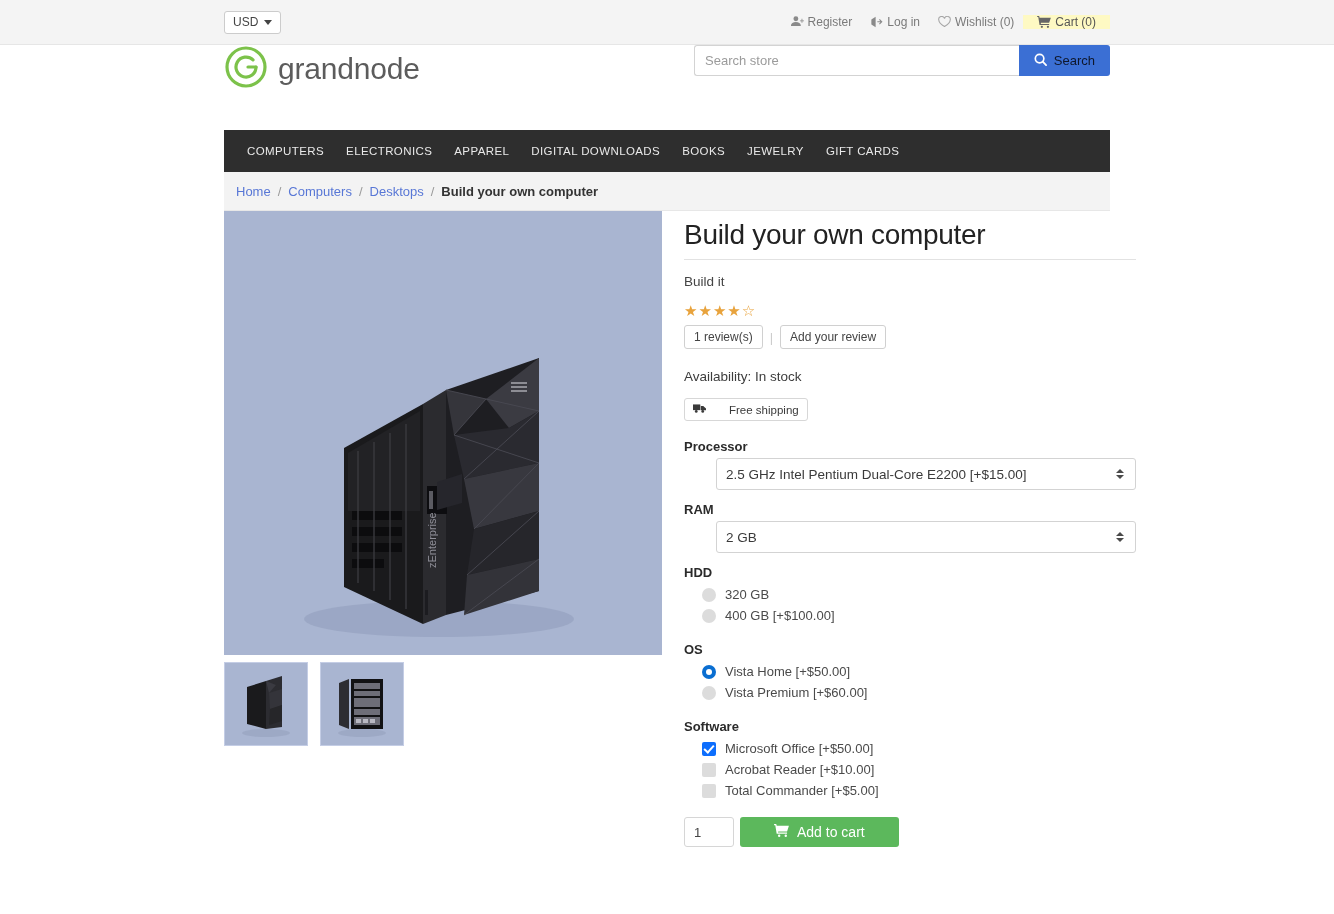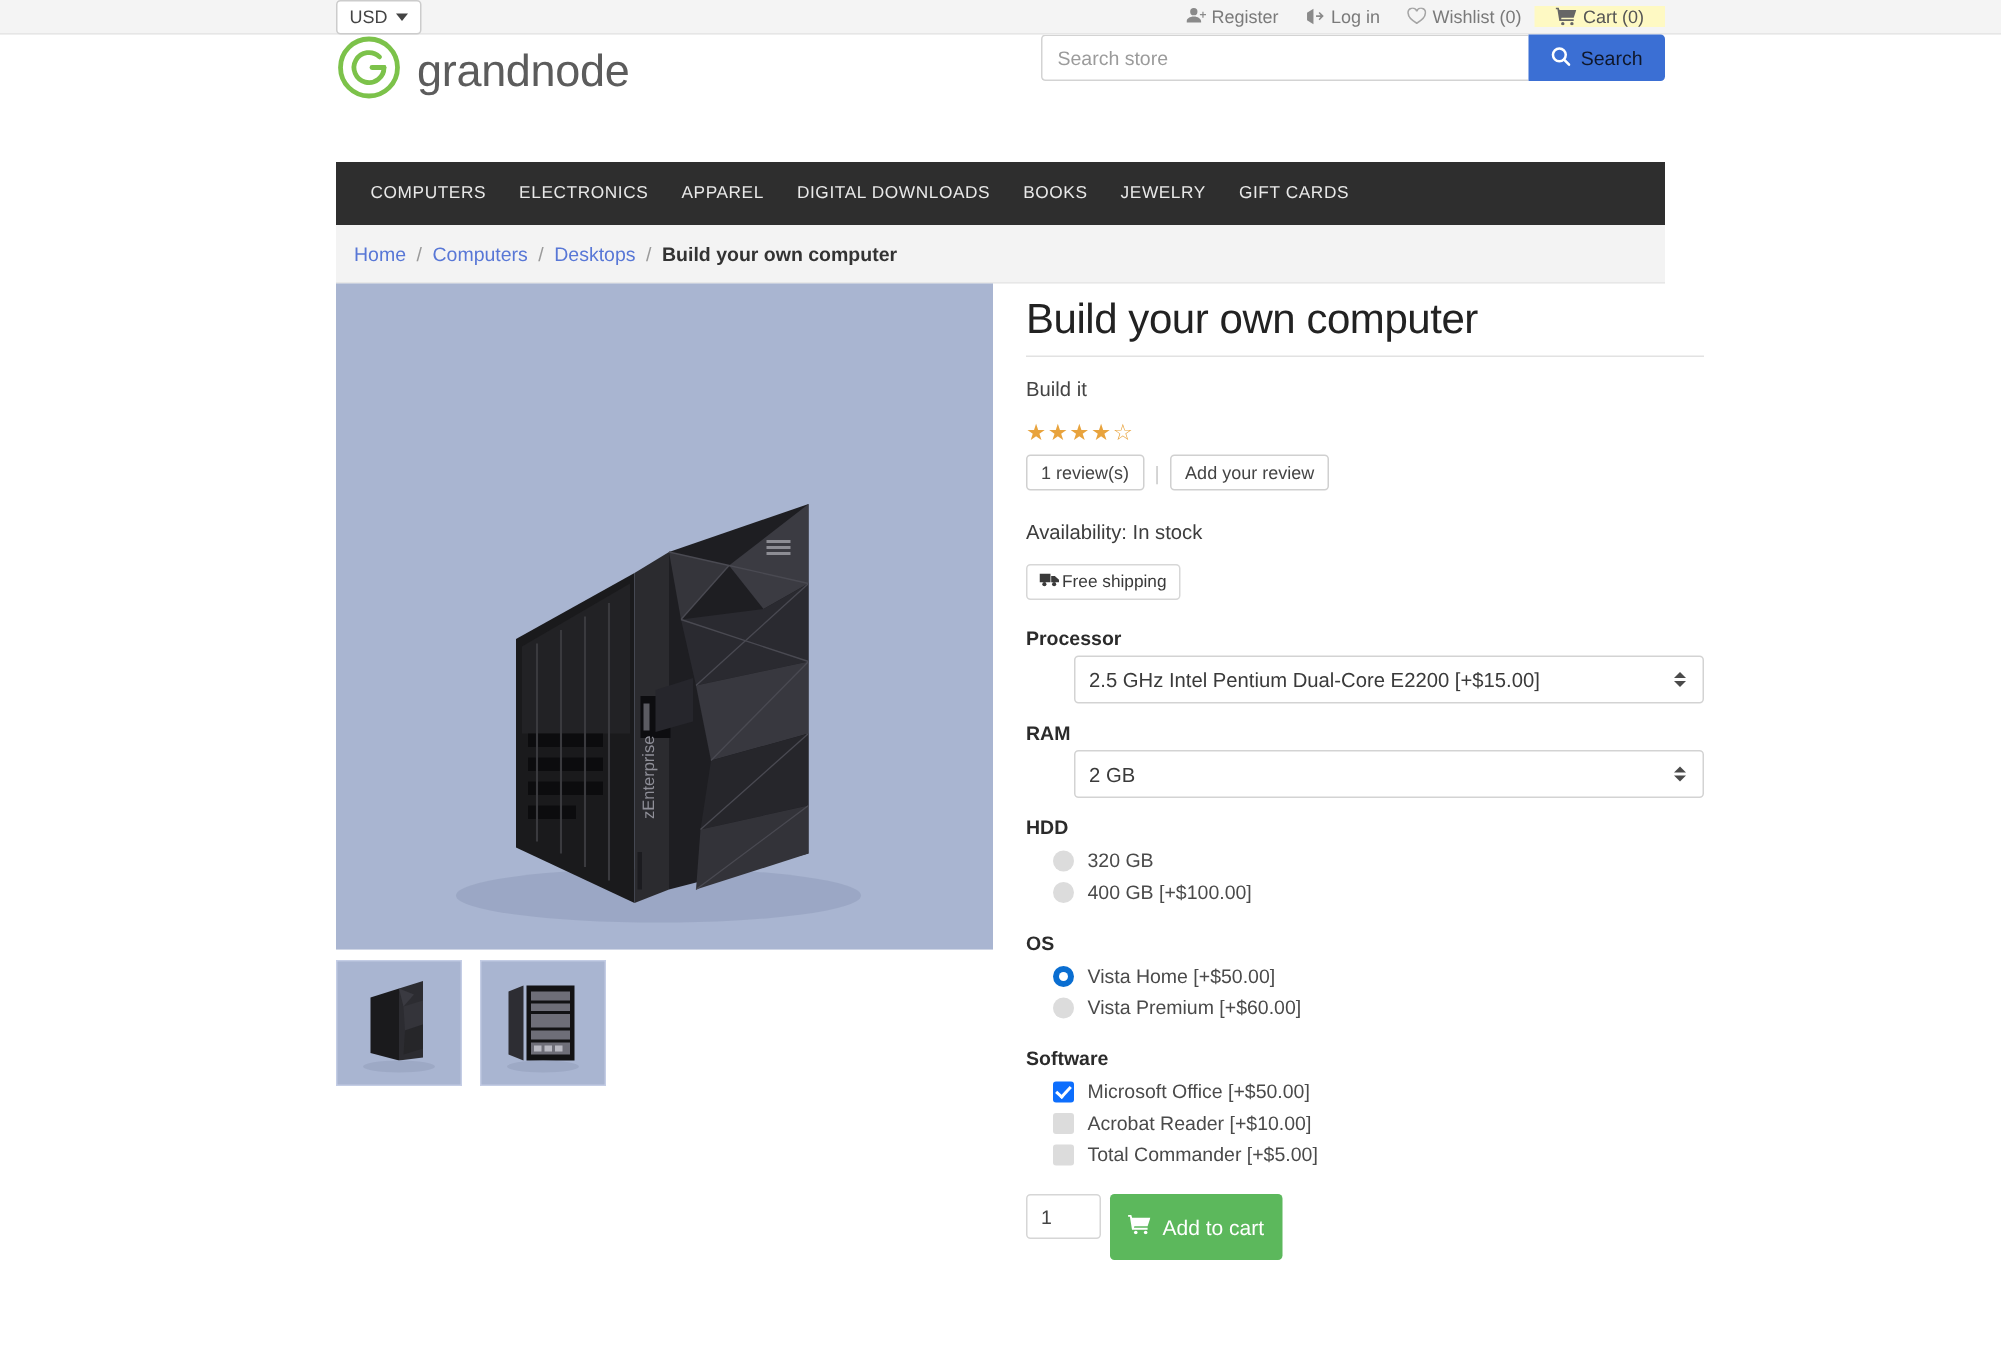--- a/index.html
+++ b/index.html
@@ -8,21 +8,21 @@
     margin: 0; padding: 0;
     width: 1334px; height: 914px;
     overflow: hidden;
     background: #ffffff;
     font-family: "Liberation Sans", sans-serif;
     color: #333;
   }
 
   
   .topbar {
-    height: 23px;
+    height: 45px;
     background: #f4f4f4;
     border-bottom: 1px solid #e6e6e6;
     display: flex;
     align-items: center;
     font-size: 12px;
   }
   .topbar-inner {
     width: 886px;
     margin: 0 auto;
     display: flex;
@@ -215,21 +215,21 @@
     cursor: pointer;
     font-family: "Liberation Sans", sans-serif;
   }
   .pipe { color: #ccc; font-size: 13px; }
 
   .availability { font-size: 13.5px; color: #3d3d3d; margin-bottom: 14px; }
 
   .ship-badge {
     display: inline-flex;
     align-items: center;
-    gap: 2px;
+    gap: 23px;
     border: 1px solid #d7d7d7;
     border-radius: 3px;
     background: #fff;
     font-size: 11.5px;
     color: #3a3a3a;
     padding: 4px 8px;
     margin-bottom: 18px;
     cursor: pointer;
   }
 
@@ -338,22 +338,22 @@
     color: #444;
     font-family: "Liberation Sans", sans-serif;
     outline: none;
   }
   .addcart-btn {
     background: #5cb85c;
     color: #fff;
     border: none;
     border-radius: 3px;
     font-size: 14px;
-    padding: 0 12px;
-    height: 44px;
+    padding: 0 34px;
+    height: 30px;
     display: inline-flex;
     align-items: center;
     gap: 8px;
     cursor: pointer;
     font-family: "Liberation Sans", sans-serif;
   }
 </style>
 </head>
 <body>
 

